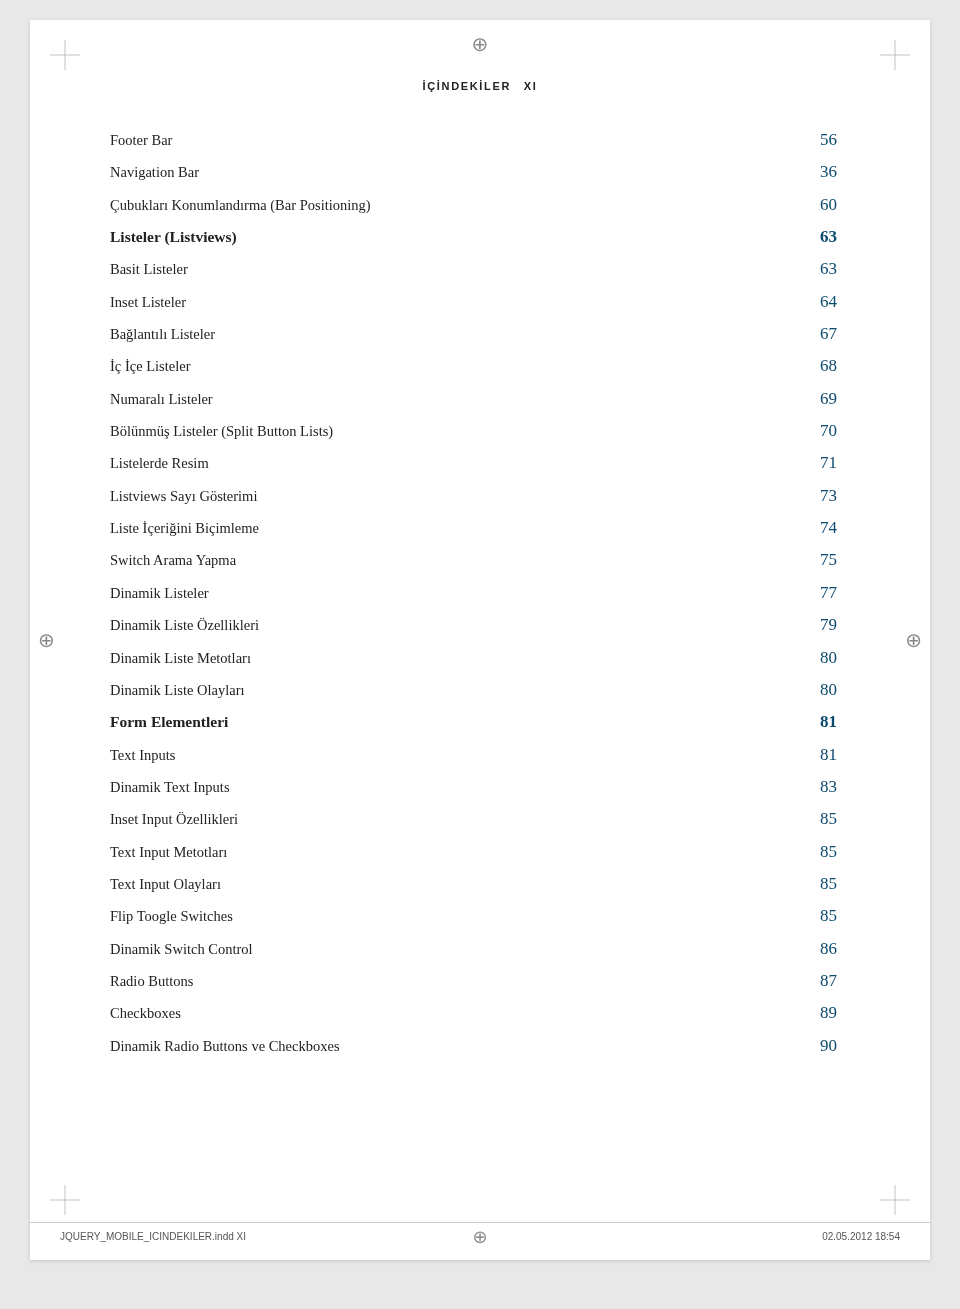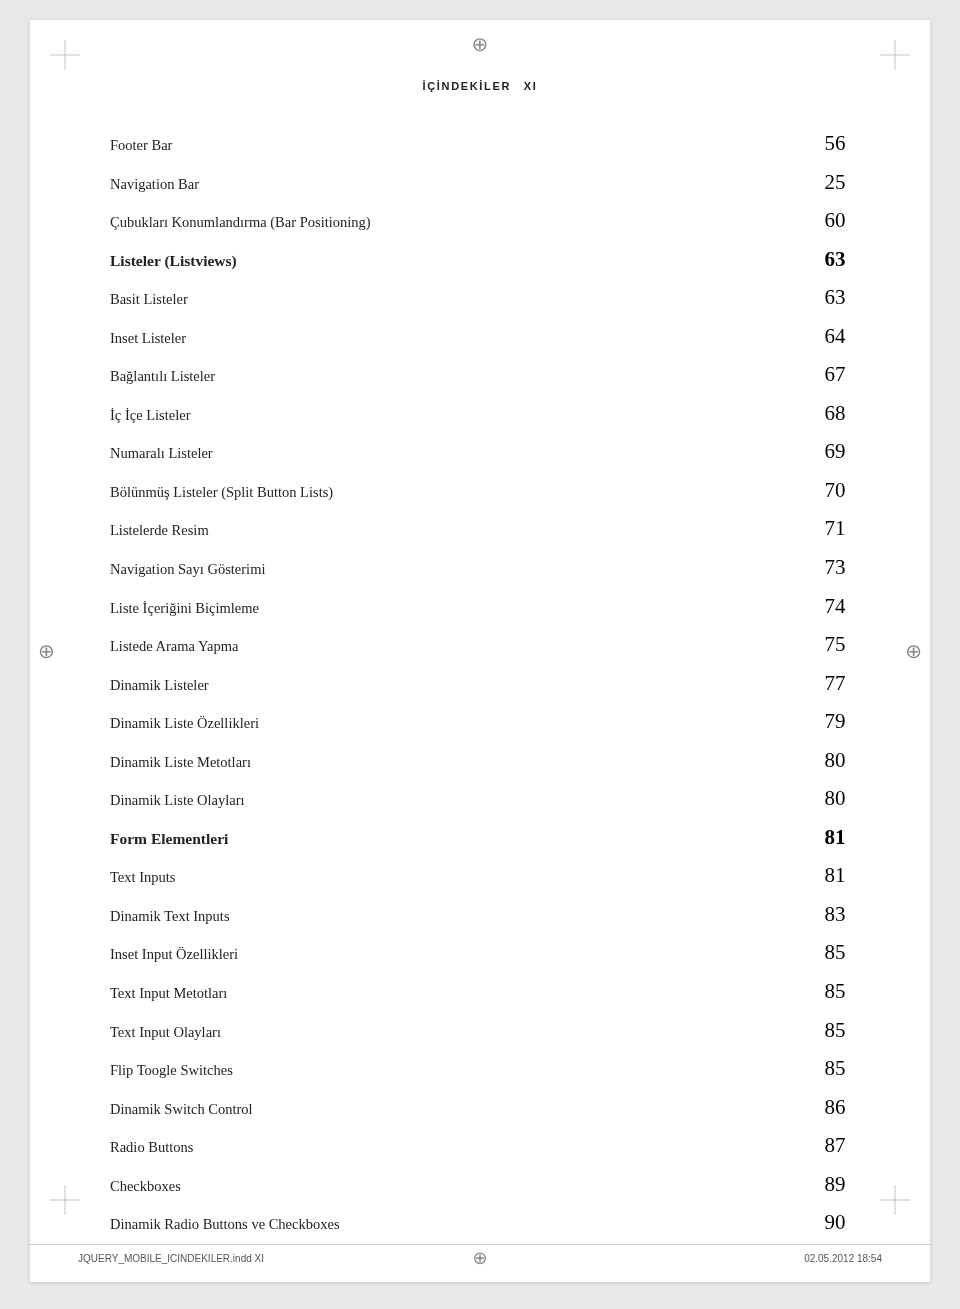--- a/index.html
+++ b/index.html
@@ -63,35 +63,35 @@
     .toc-entry.level2 {
       font-size: 14.5px;
     }
 
     .toc-entry .entry-title {
       flex: 1;
     }
 
     .toc-entry .entry-page {
       min-width: 30px;
-      text-align: center;
-      font-size: 21px;
-      color: #000000;
+      text-align: left;
+      font-size: 17px;
+      color: #0c4a6e;
     }
 
     
     .page-footer {
       position: absolute;
       bottom: 18px;
       left: 0;
       right: 0;
       display: flex;
       justify-content: space-between;
       align-items: center;
-      padding: 0 48px;
+      padding: 0 30px;
       font-size: 10px;
       color: #555;
       font-family: 'Arial', sans-serif;
       border-top: 1px solid #ccc;
       padding-top: 8px;
     }
 
     .footer-center {
       position: absolute;
       left: 50%;
@@ -157,21 +157,21 @@
     <span>XI</span>
   </div>
 
   <div id="toc-container">
       <div class="toc-entry level2">
         <span class="entry-title">Footer Bar</span>
         <span class="entry-page">56</span>
       </div>
       <div class="toc-entry level2">
         <span class="entry-title">Navigation Bar</span>
-        <span class="entry-page">25</span>
+        <span class="entry-page">36</span>
       </div>
       <div class="toc-entry level2">
         <span class="entry-title">Çubukları Konumlandırma (Bar Positioning)</span>
         <span class="entry-page">60</span>
       </div>
       <div class="toc-entry level1">
         <span class="entry-title">Listeler (Listviews)</span>
         <span class="entry-page">63</span>
       </div>
       <div class="toc-entry level2">
@@ -196,29 +196,29 @@
       </div>
       <div class="toc-entry level2">
         <span class="entry-title">Bölünmüş Listeler (Split Button Lists)</span>
         <span class="entry-page">70</span>
       </div>
       <div class="toc-entry level2">
         <span class="entry-title">Listelerde Resim</span>
         <span class="entry-page">71</span>
       </div>
       <div class="toc-entry level2">
-        <span class="entry-title">Navigation Sayı Gösterimi</span>
+        <span class="entry-title">Listviews Sayı Gösterimi</span>
         <span class="entry-page">73</span>
       </div>
       <div class="toc-entry level2">
         <span class="entry-title">Liste İçeriğini Biçimleme</span>
         <span class="entry-page">74</span>
       </div>
       <div class="toc-entry level2">
-        <span class="entry-title">Listede Arama Yapma</span>
+        <span class="entry-title">Switch Arama Yapma</span>
         <span class="entry-page">75</span>
       </div>
       <div class="toc-entry level2">
         <span class="entry-title">Dinamik Listeler</span>
         <span class="entry-page">77</span>
       </div>
       <div class="toc-entry level2">
         <span class="entry-title">Dinamik Liste Özellikleri</span>
         <span class="entry-page">79</span>
       </div>

